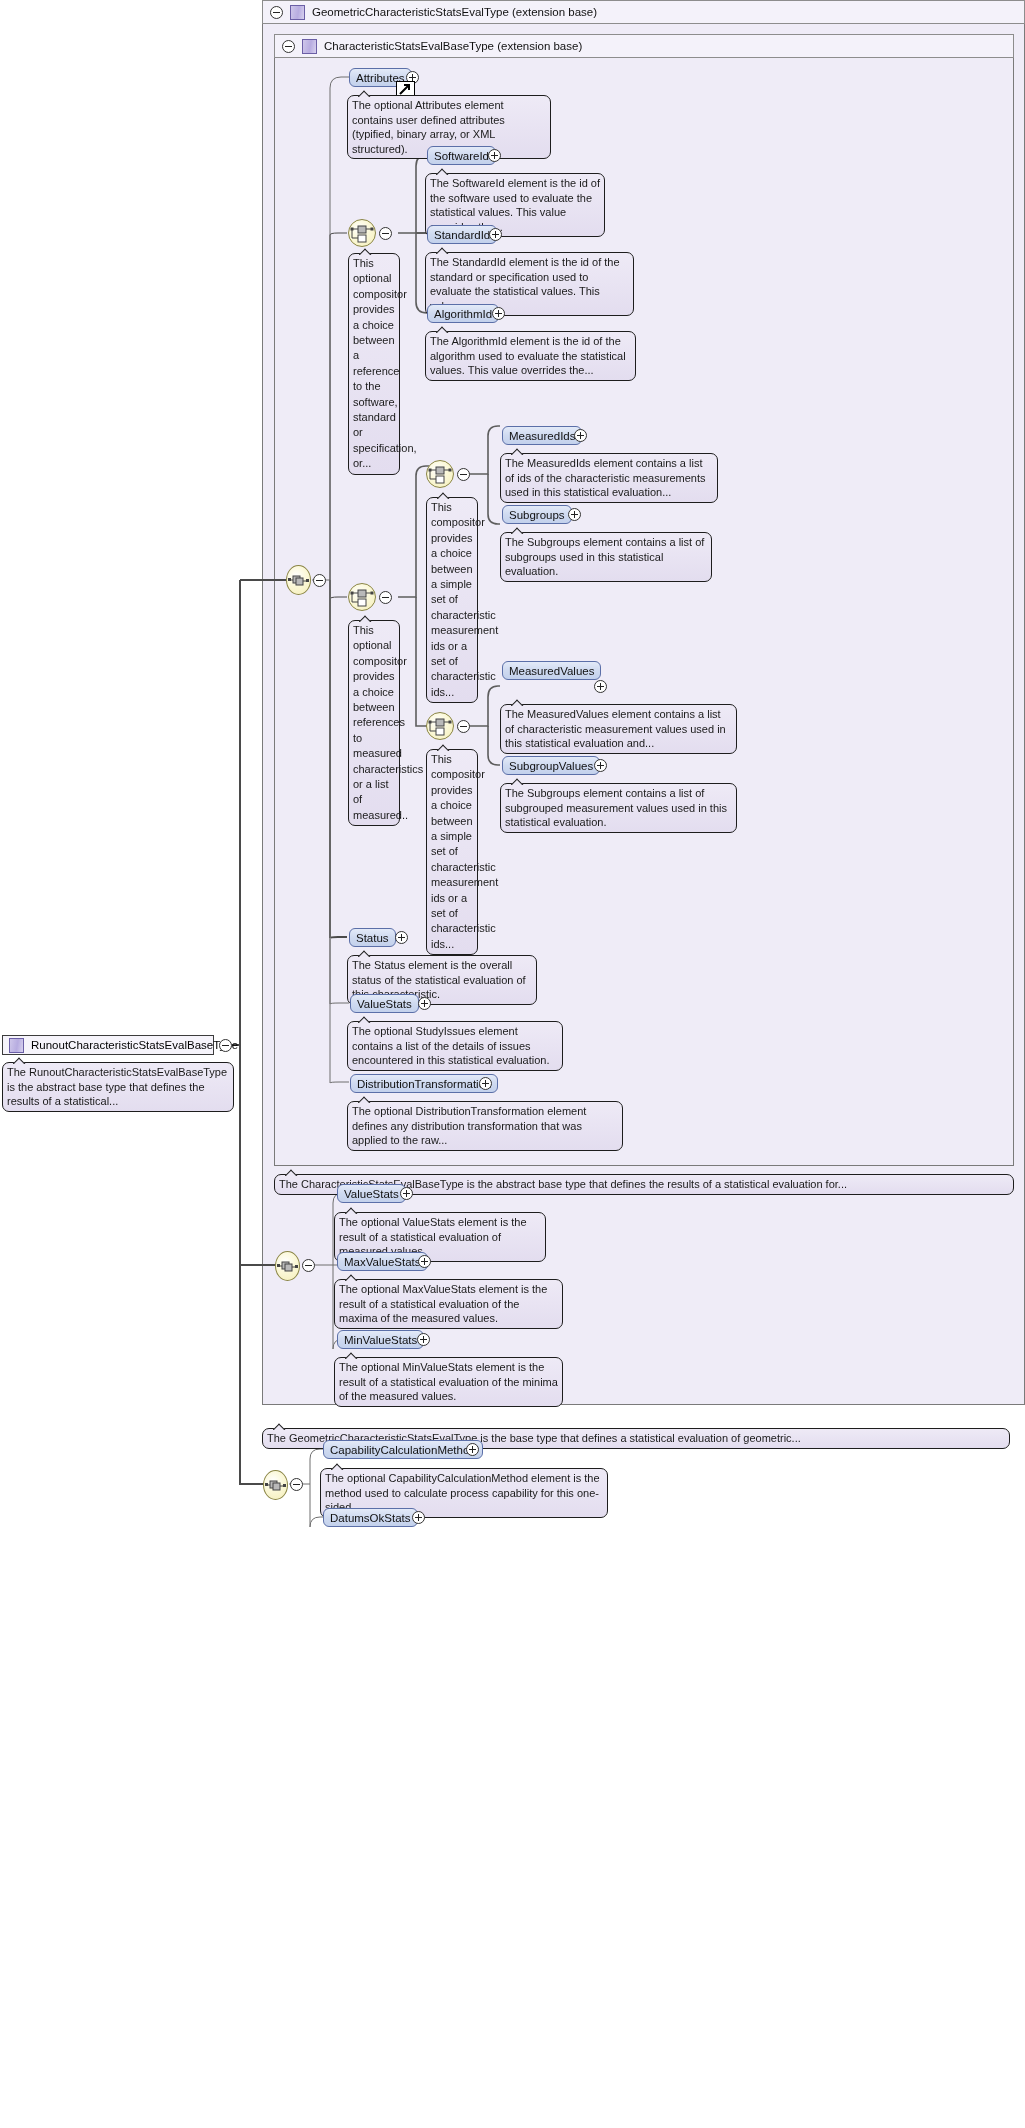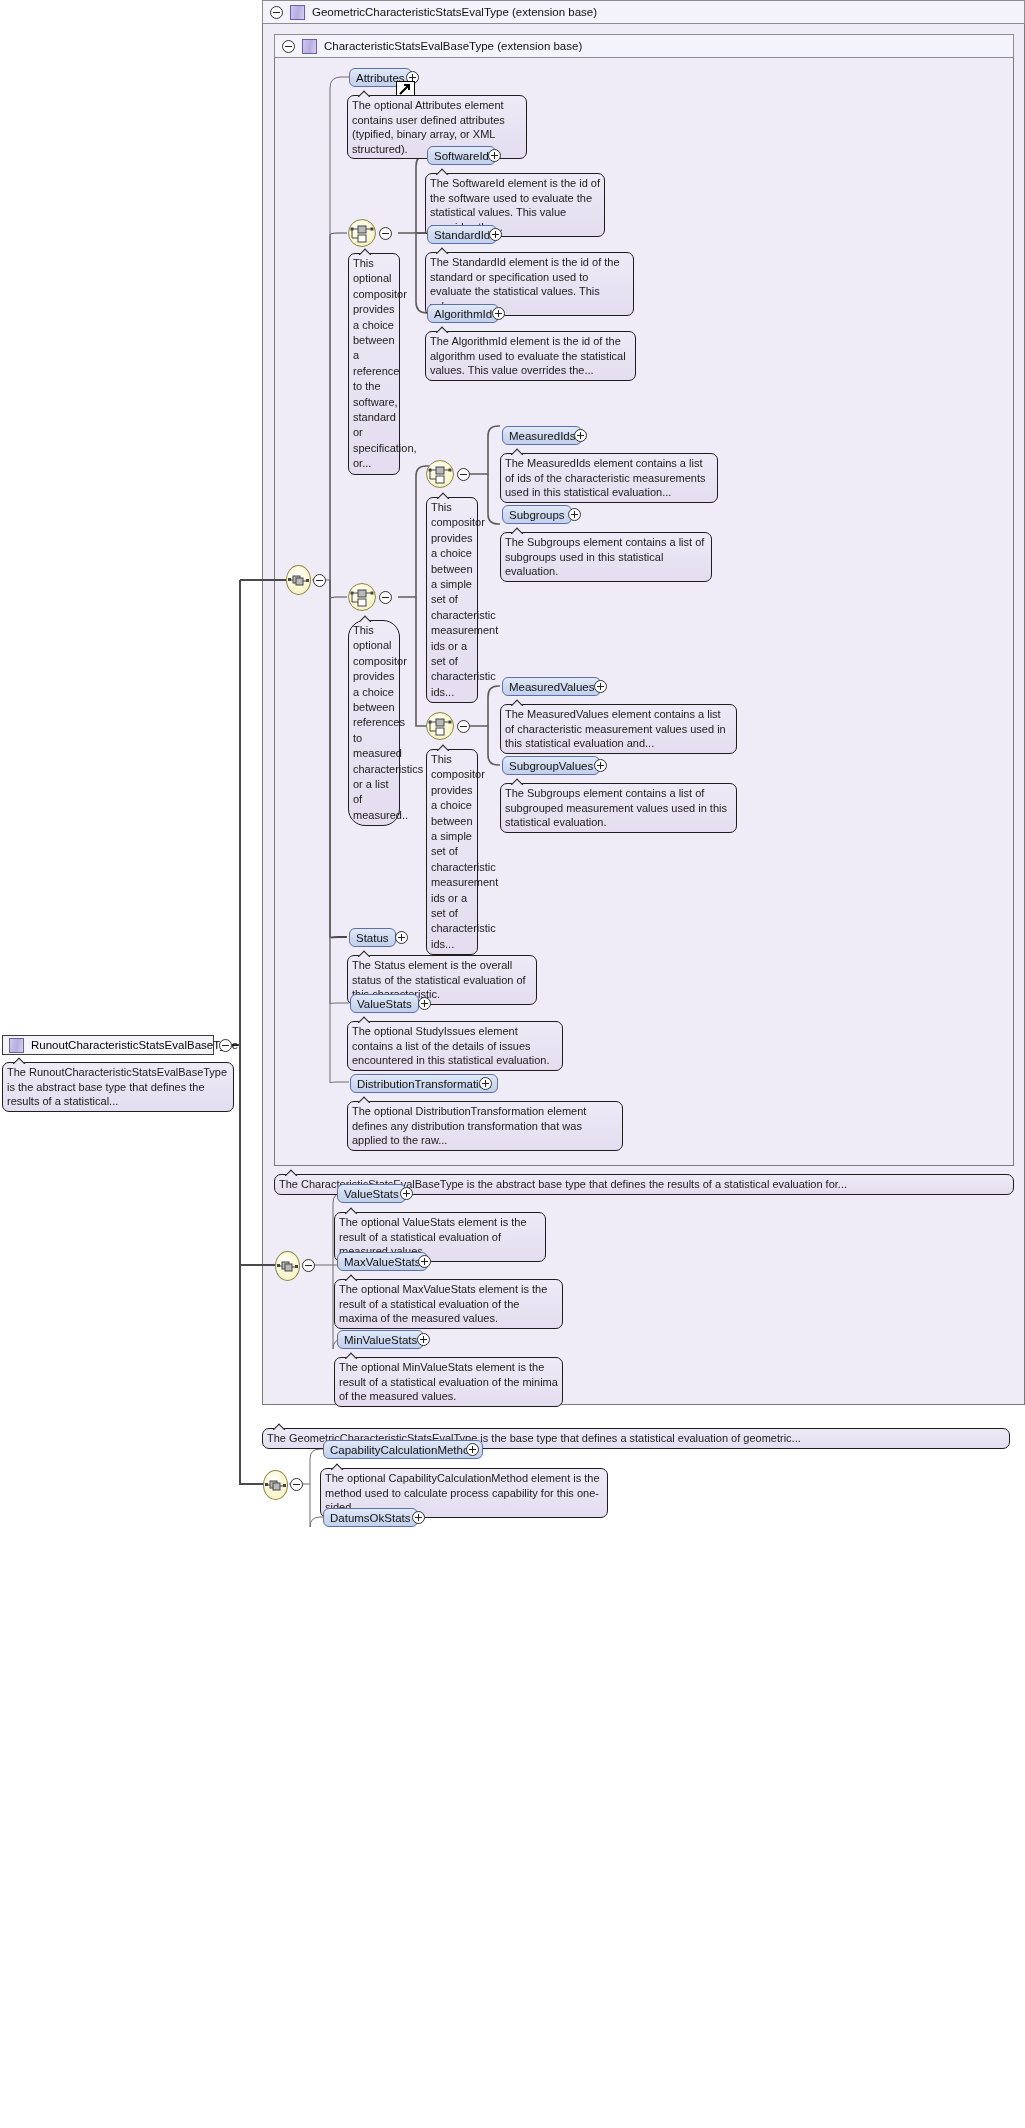--- a/index.html
+++ b/index.html
@@ -159,21 +159,21 @@
 
   <div class="elem" style="left:349px;top:68px;">
     <span>Attributes</span>
   </div>
   <div class="tog plus" style="left:406px;top:71px;"></div>
   <div class="cursor" style="left:396px;top:81px;">
     <svg width="13" height="13" viewBox="0 0 13 13">
         <path d="M2,11 L11,2 M6,2 L11,2 L11,7" stroke="#000" stroke-width="2" fill="none"></path>
       </svg>
   </div>
-  <div class="note" style="left:347px;top:95px;width:180px;">
+  <div class="note" style="left:347px;top:95px;width:204px;">
     <span class="tail"></span>
     <span>The optional Attributes element contains user defined attributes (typified, binary array, or XML structured).</span>
   </div>
 
   <div class="comp choice" style="left:348px;top:219px;">
     <svg width="26" height="26" viewBox="0 0 26 26">
       <g stroke="#444" fill="#b9b9b9">
           <rect x="9" y="6" width="8" height="7"></rect>
         </g>
       <g stroke="#444" fill="#fff">
@@ -238,21 +238,21 @@
           <line x1="3" y1="9" x2="3" y2="18"></line>
           <line x1="3" y1="18" x2="9" y2="18"></line>
         </g>
       <g fill="#444">
           <rect x="1.5" y="7.5" width="3" height="3"></rect>
           <rect x="21.5" y="7.5" width="3" height="3"></rect>
         </g>
     </svg>
   </div>
   <div class="tog" style="left:379px;top:591px;"></div>
-  <div class="note narrow" style="left:348px;top:620px;width:52px;border-radius:17px;">
+  <div class="note narrow" style="left:348px;top:620px;width:52px;">
     <span class="tail"></span>
     <span>This optional compositor provides a choice between references to measured characteristics or a list of measured..</span>
   </div>
 
   <div class="comp choice" style="left:426px;top:460px;">
     <svg width="26" height="26" viewBox="0 0 26 26">
       <g stroke="#444" fill="#b9b9b9">
           <rect x="9" y="6" width="8" height="7"></rect>
         </g>
       <g stroke="#444" fill="#fff">
@@ -313,21 +313,21 @@
           <rect x="21.5" y="7.5" width="3" height="3"></rect>
         </g>
     </svg>
   </div>
   <div class="tog" style="left:457px;top:720px;"></div>
   <div class="note narrow" style="left:426px;top:749px;width:52px;">
     <span class="tail"></span>
     <span>This compositor provides a choice between a simple set of characteristic measurement ids or a set of characteristic ids...</span>
   </div>
 
-  <div class="elem" style="left:502px;top:677px;">
+  <div class="elem" style="left:502px;top:661px;">
     <span>MeasuredValues</span>
   </div>
   <div class="tog plus" style="left:594px;top:680px;"></div>
   <div class="note" style="left:500px;top:704px;width:237px;">
     <span class="tail"></span>
     <span>The MeasuredValues element contains a list of characteristic measurement values used in this statistical evaluation and...</span>
   </div>
 
   <div class="elem" style="left:502px;top:756px;">
     <span>SubgroupValues</span>

